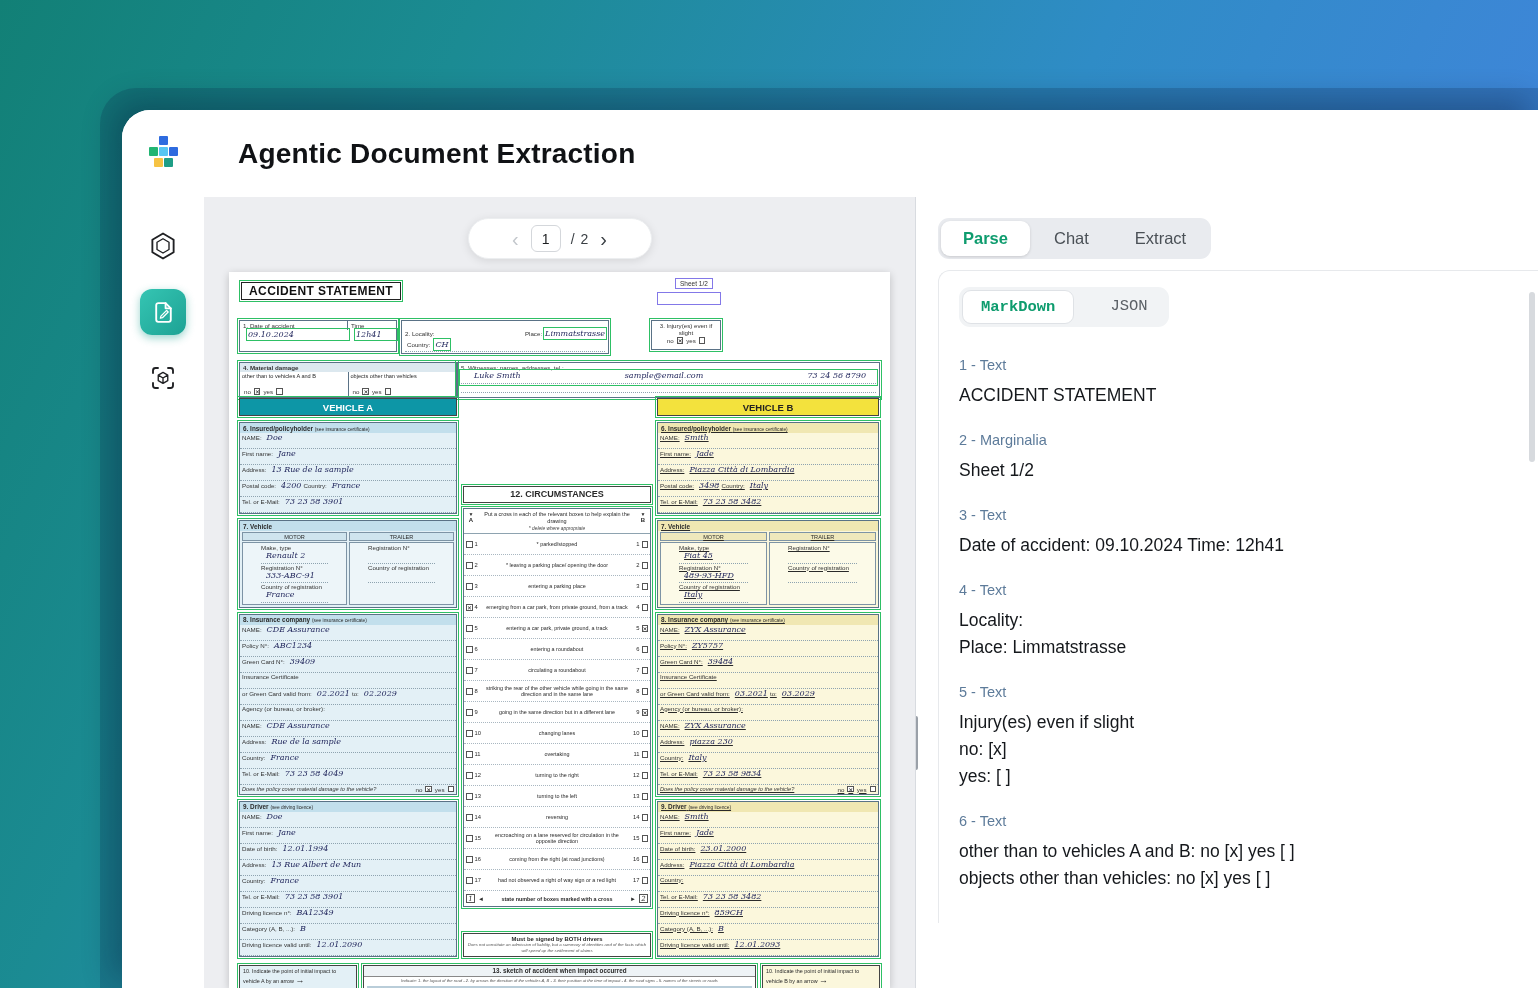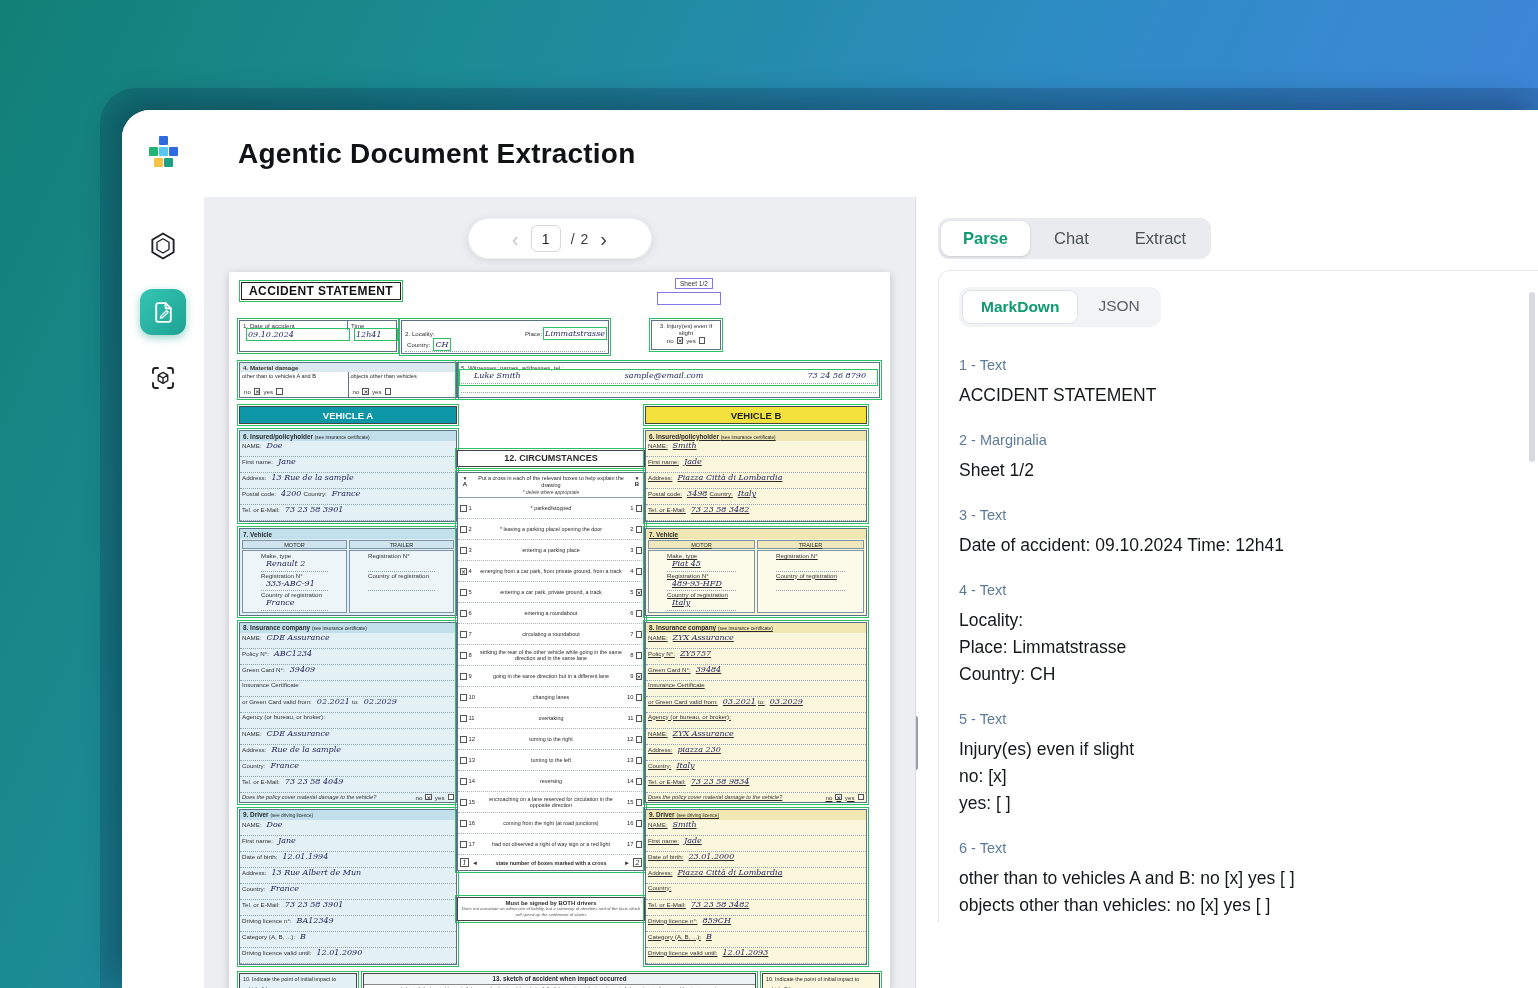--- a/index.html
+++ b/index.html
@@ -71,21 +71,21 @@
   .mat-h { background:#dce8ef; padding:1px 3px; font-weight:bold; }
   .mat-opts { display:flex; }
   .mat-opt { flex:1; border-right:1px solid #5a7286; padding:1px 2px; }
   .mat-opt:last-child { border-right:none; }
   .mat-t { font-size:5.6px; min-height:14px; }
   .witbox { flex:1; border:1px solid #5a7286; padding:1px 3px; }
   .wit-line { justify-content:space-between; padding:0 10px; min-height:13px; }
   .empty-line { min-height:9px; }
 
   
-  .cols { display:flex; gap:0; margin-top:8px; align-items:center; }
+  .cols { display:flex; gap:6px; align-items:flex-end; }
   .vcol { width:218px; } .vcol-b { width:222px; }
   .ccol { width:188px; }
   .vhead { font-size:9.5px; font-weight:bold; text-align:center; padding:2.5px 0; border:1px solid #444; }
   .vhead-a { background:#0d96a6; color:#fff; }
   .vhead-b { background:#f3e23d; color:#222; }
   .sec { border:1px solid #5a7286; margin-top:6px; }
   .vcol-a .sec { background:#e3f0f6; } .vcol-b .sec { background:#fbf7dc;text-decoration:underline; }
   .sec-h { font-size:6.4px; font-weight:bold; padding:1.5px 3px; }
   .vcol-a .sec-h { background:#c2dfec; } .vcol-b .sec-h { background:#f0e7b2; }
   .sec-n { font-weight:normal; font-size:4.8px; }
@@ -129,21 +129,21 @@
 
   
   .panel { background:#fff; border-left:1px solid #d8dbe0; position:relative; padding:21px 0 0 22px; overflow:hidden; }
   .handle { position:absolute; left:-4px; top:517px; width:8px; height:58px; background:#9aa0a8;
     border-radius:5px; border:2px solid #fff; }
   .seg { display:inline-flex; background:#e9ebef; border-radius:11px; padding:3px; gap:2px; }
   .sitem { font-size:16.5px; color:#4a5056; padding:8px 22px; border-radius:9px; }
   .seg .sitem.active { background:#fff; color:#0e9c6e; font-weight:bold; box-shadow:0 1px 3px rgba(0,0,0,.14); }
   .card { margin-top:11px; border:1px solid #e7e9ec; border-right:none; border-bottom:none;
     border-radius:12px 0 0 0; padding:16px 20px; height:653px; overflow:hidden; background:#fff; }
-  .seg2 { display:inline-flex; background:#f1f3f5; border-radius:11px; padding:3px; gap:2px; }
+  .seg2 { display:inline-flex; background:#f1f3f5; border-radius:11px; padding:3px; gap:18px;font-family:Liberation Mono, monospace; }
   .seg2 .sitem { font-size:15.5px; padding:7px 18px; color:#5b6066; }
   .seg2 .sitem.active { background:#fff; border:1px solid #dfe2e6; color:#0e9c6e; font-weight:bold; }
   .results { margin-top:30px; }
   .ritem { margin-bottom:23px; }
   .rlabel { font-size:14.5px; color:#5d7b9a; margin-bottom:9px; }
   .rline { font-size:17.5px; color:#15181c; line-height:27px; }
   .sbar { position:absolute; right:3px; top:95px; width:6px; height:170px; background:#d7dade; border-radius:3px; }
 </style>
 </head>
 <body>
@@ -934,21 +934,20 @@
             </div>
 
             <div class="ritem">
               <div class="rlabel">4 - Text</div>
               <div>
 
                   <div class="rline">Locality:</div>
 
                   <div class="rline">Place: Limmatstrasse</div>
 
-                  <div class="rline">Country: CH</div>
                 </div>
             </div>
 
             <div class="ritem">
               <div class="rlabel">5 - Text</div>
               <div>
 
                   <div class="rline">Injury(es) even if slight</div>
 
                   <div class="rline">no: [x]</div>

